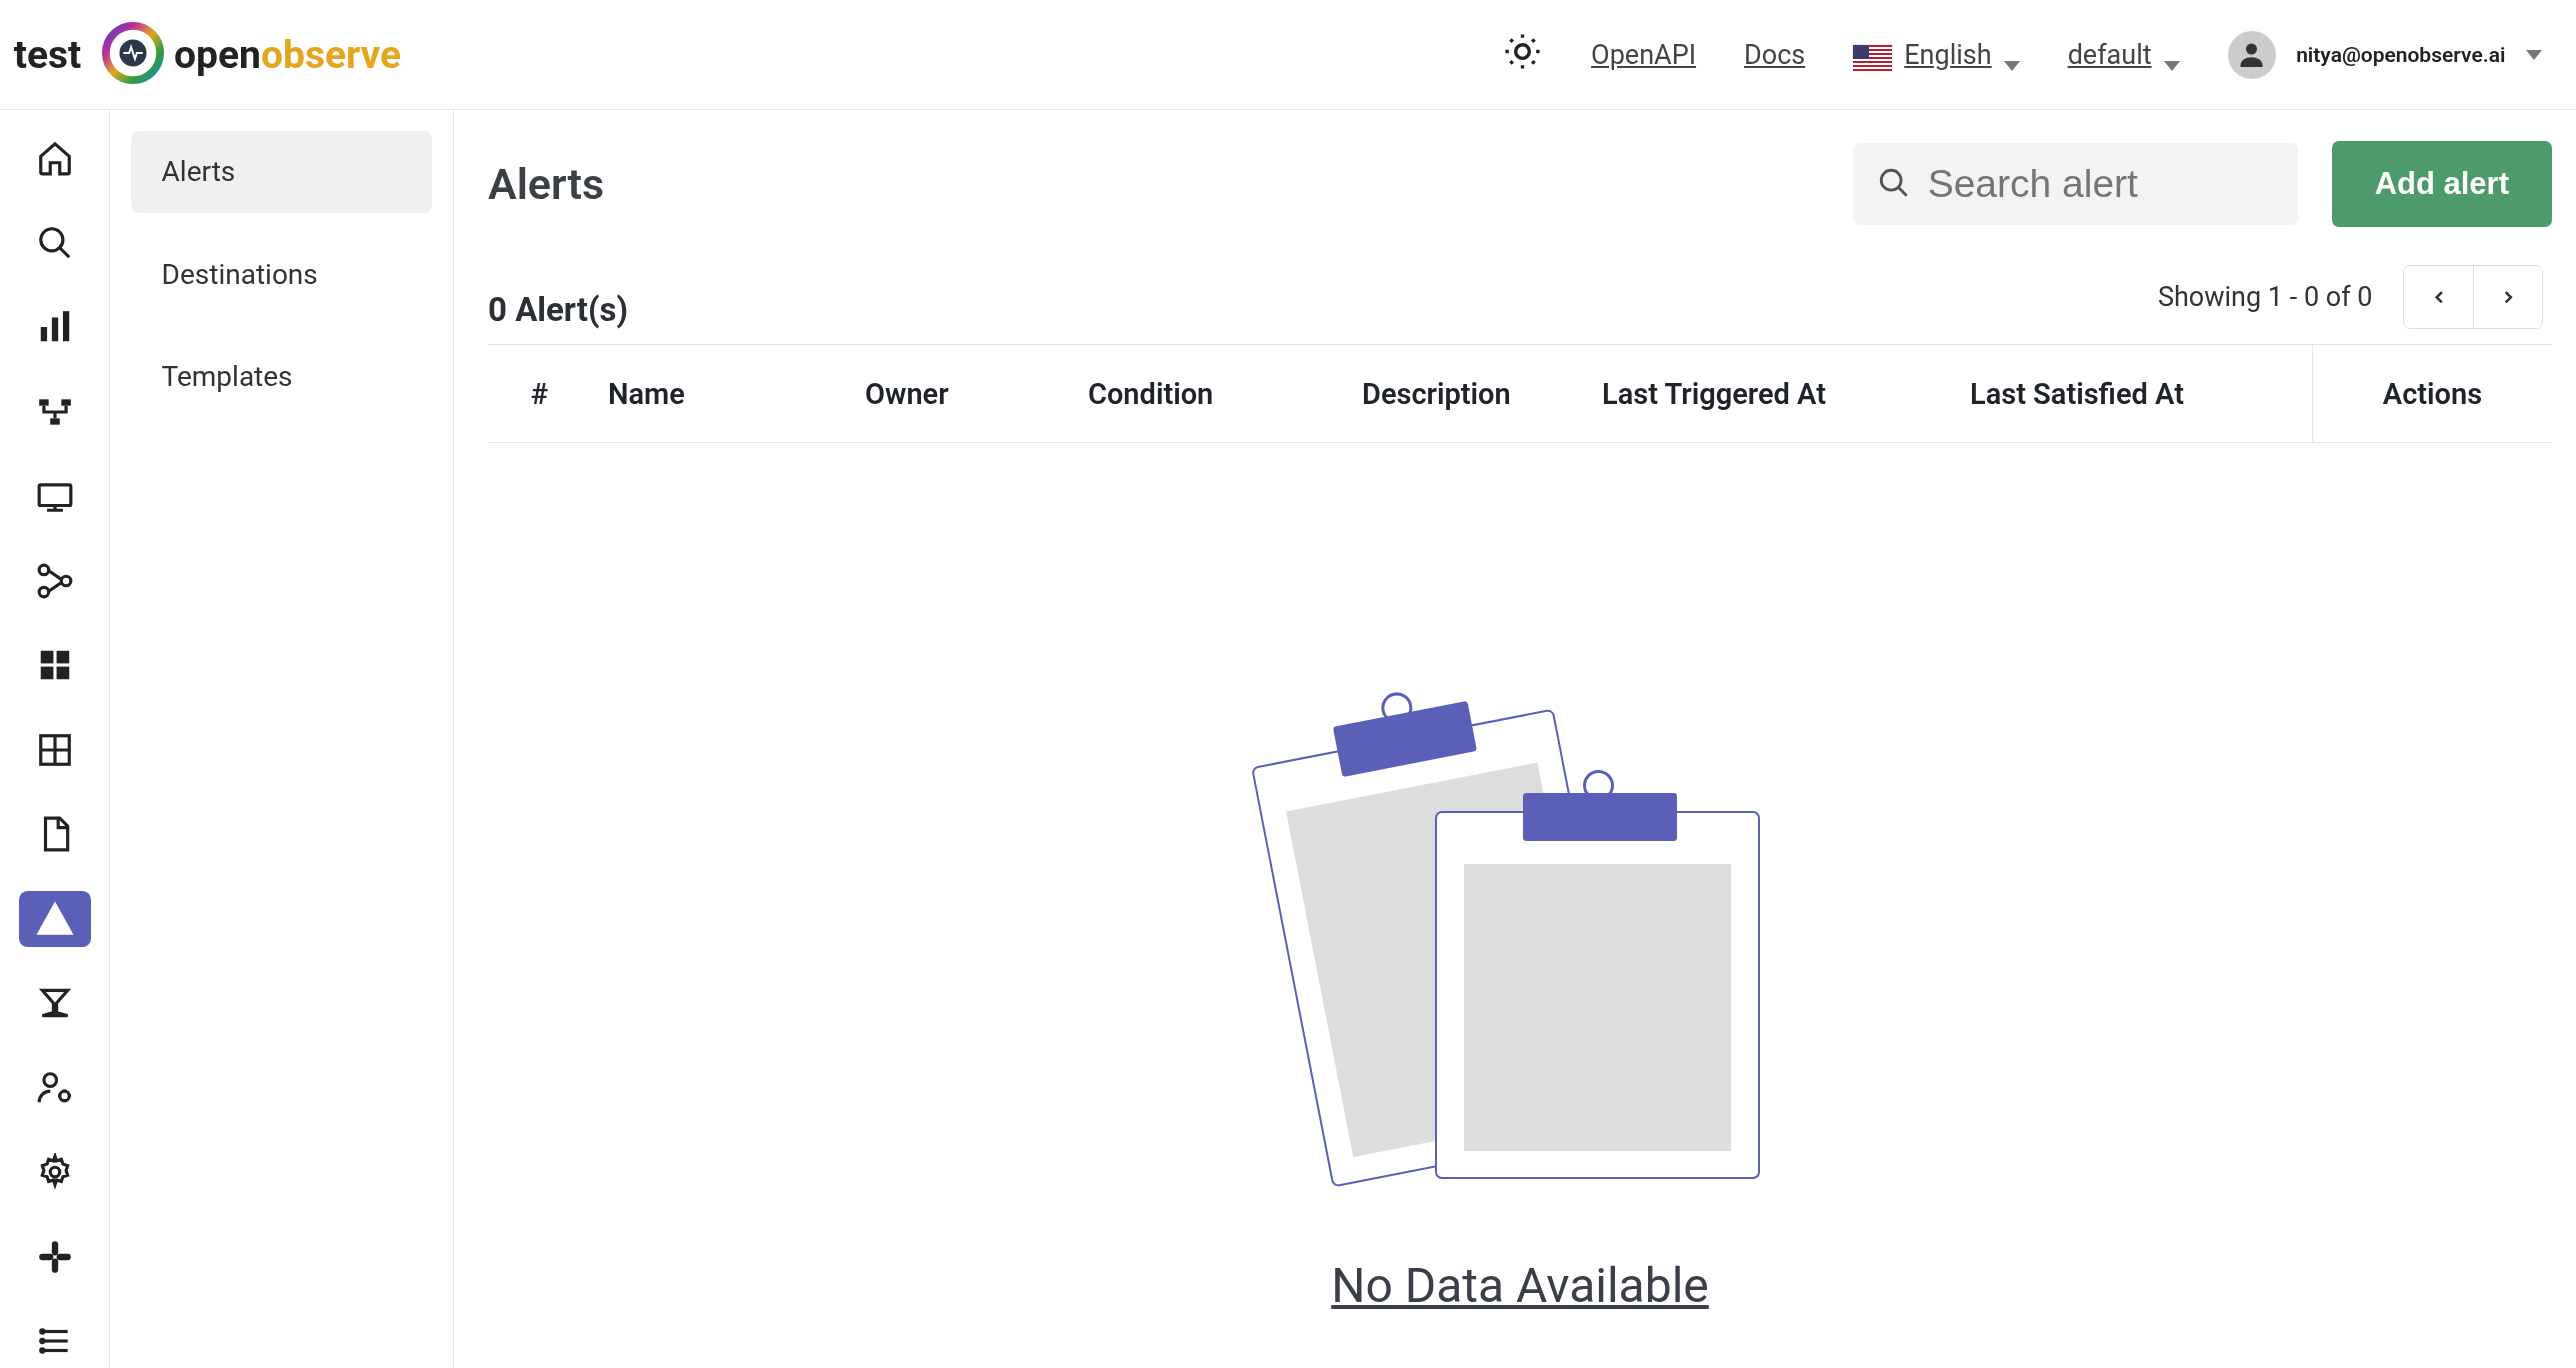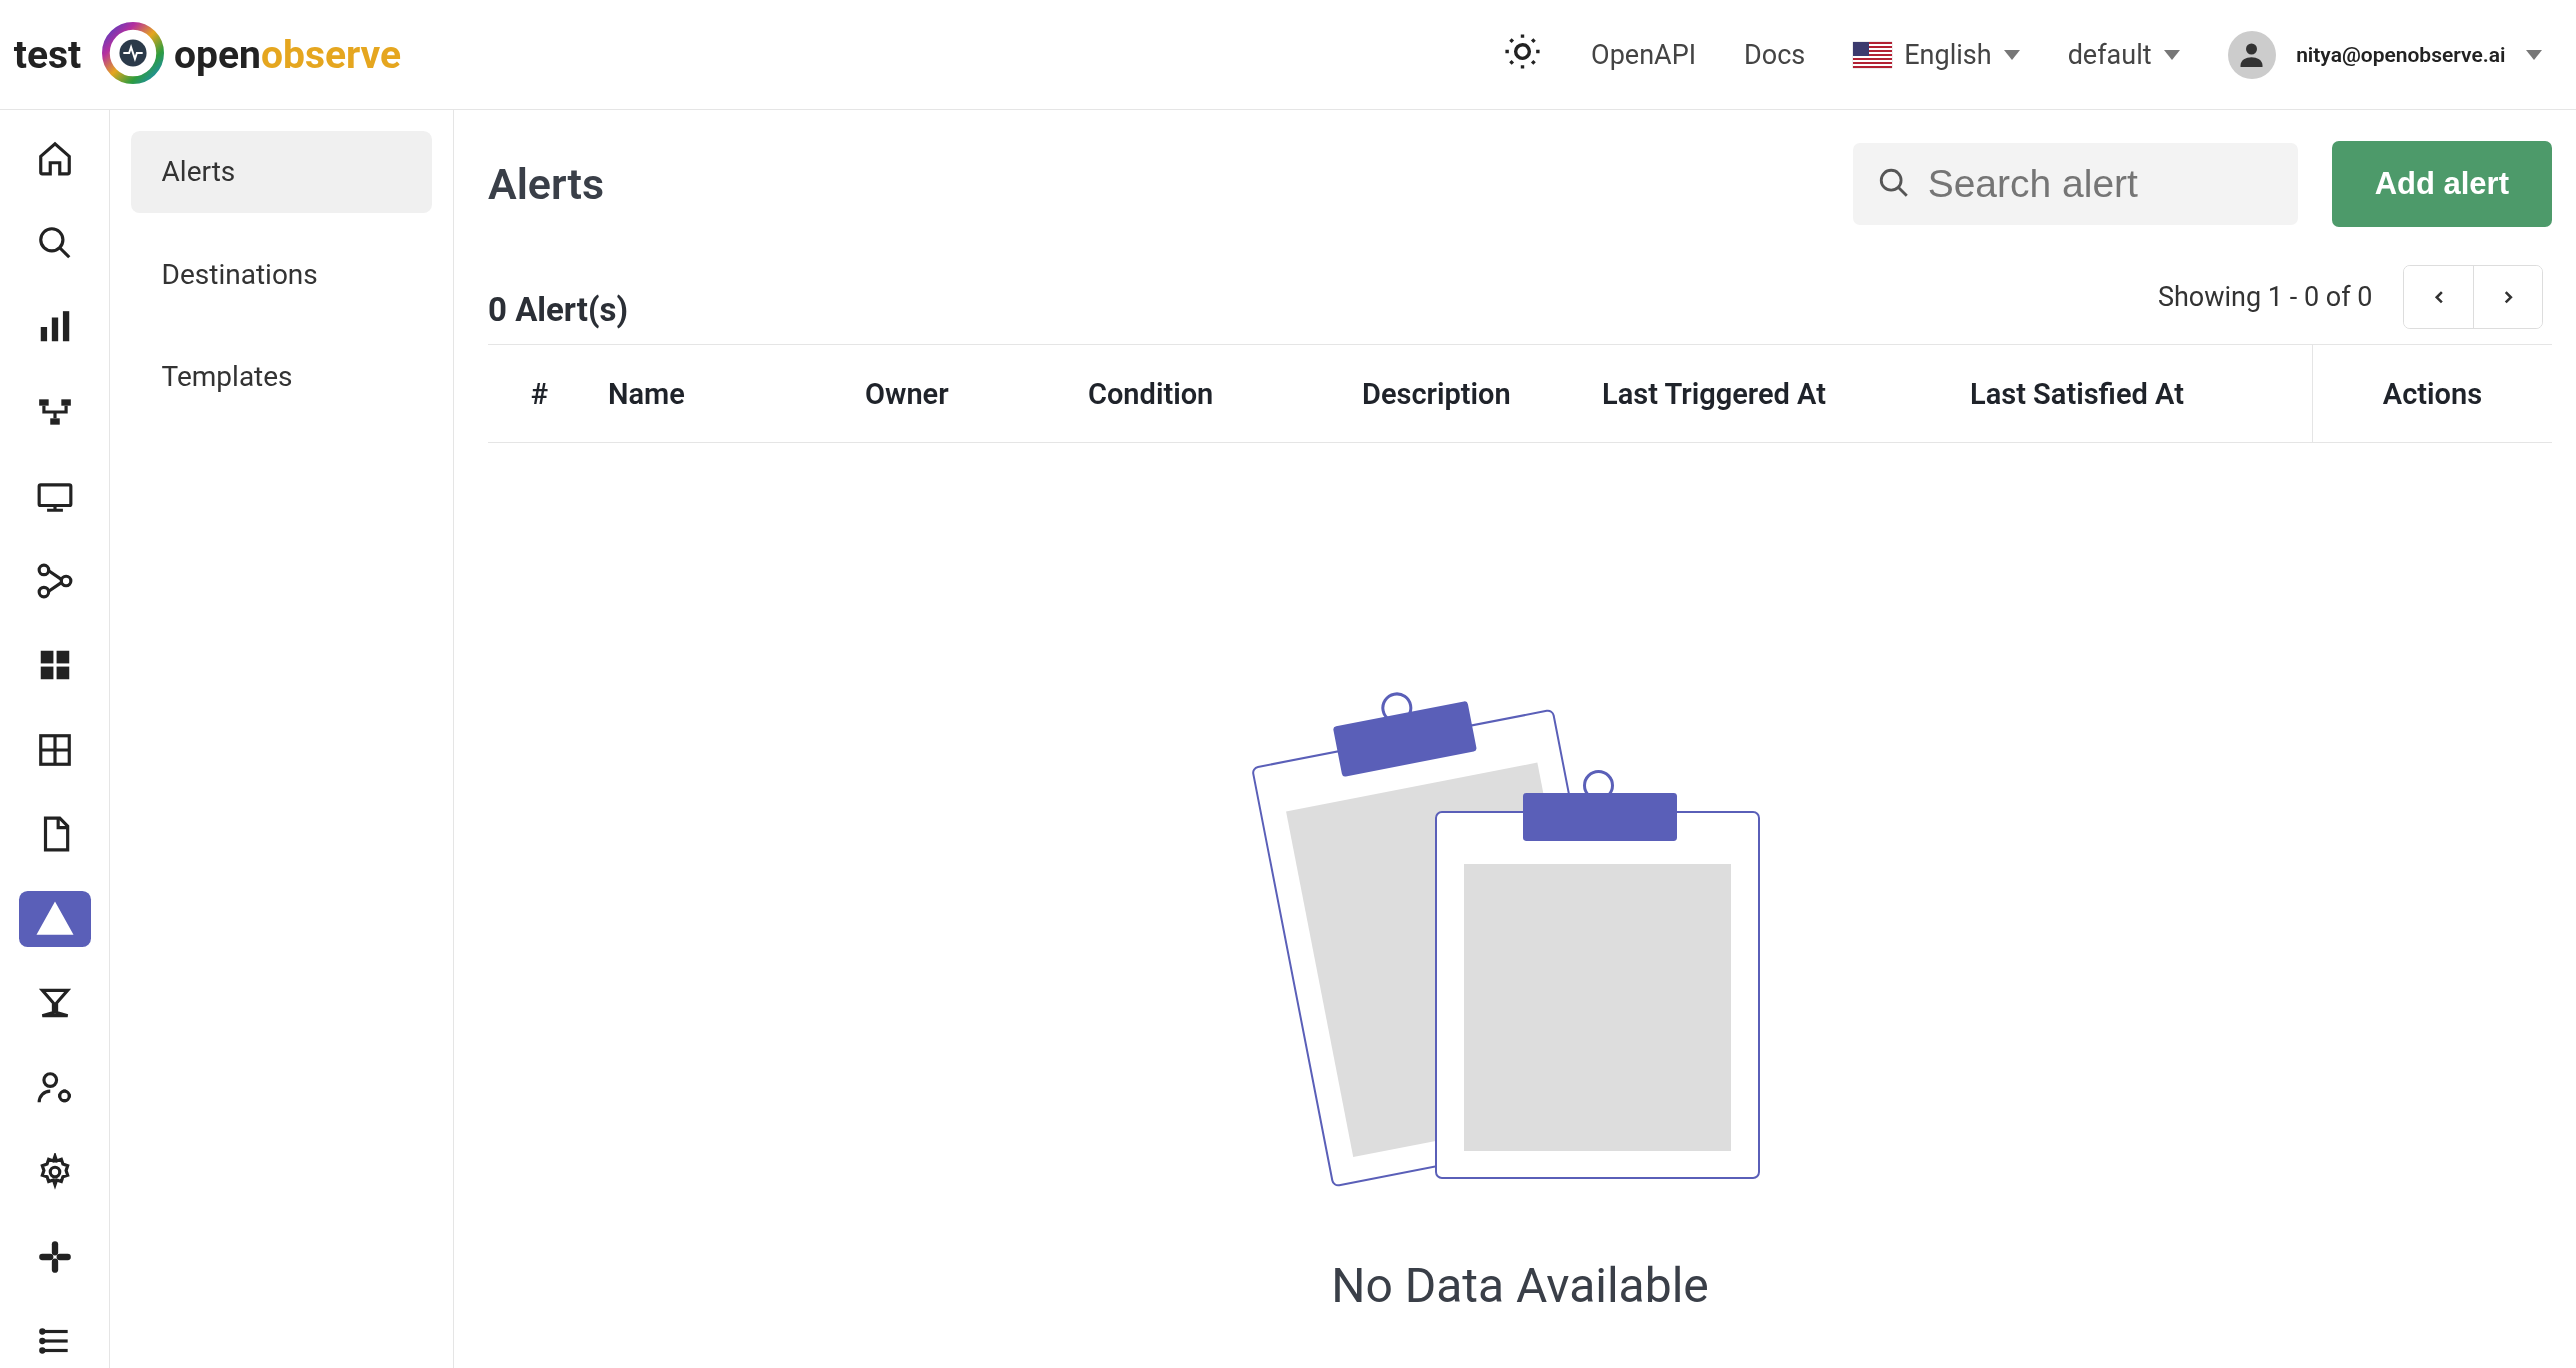--- a/index.html
+++ b/index.html
@@ -51,23 +51,24 @@
     .logo-observe { color: #e5a61f; }
     .header-right {
       display: flex;
       align-items: center;
       gap: 48px;
       font-size: 27px;
       color: #444;
     }
     .header-item {
       display: flex;
-      align-items: center;
+      align-items: flex-end;
       gap: 12px;
       cursor: pointer;
+      text-decoration: underline;
     }
     .theme-toggle svg { width: 41px; height: 41px; }
     .flag {
       width: 39px;
       height: 26px;
       background: linear-gradient(
         to bottom,
         #b22234 0%, #b22234 7.7%, #fff 7.7%, #fff 15.4%,
         #b22234 15.4%, #b22234 23.1%, #fff 23.1%, #fff 30.8%,
         #b22234 30.8%, #b22234 38.5%, #fff 38.5%, #fff 46.2%,
@@ -317,20 +318,21 @@
       left: 163px; top: 103px;
     }
     .cb-front .clip  { width: 154px; height: 48px; top: -20.6px; left: 86px; }
     .cb-front .ring  { top: -43px; left: 146px; }
     .cb-front .paper { top: 51px; left: 27px; right: 27px; bottom: 26px; }
     .empty-text {
       margin-top: 69px;
       font-size: 48px;
       color: #3a3f48;
       font-weight: 400;
+      text-decoration: underline;
     }
   </style>
 </head>
 <body>
 
 <div class="header">
   <div class="header-left">
     <div class="org-label">test</div>
     <div class="logo-wrap">
       <span class="logo-icon">

